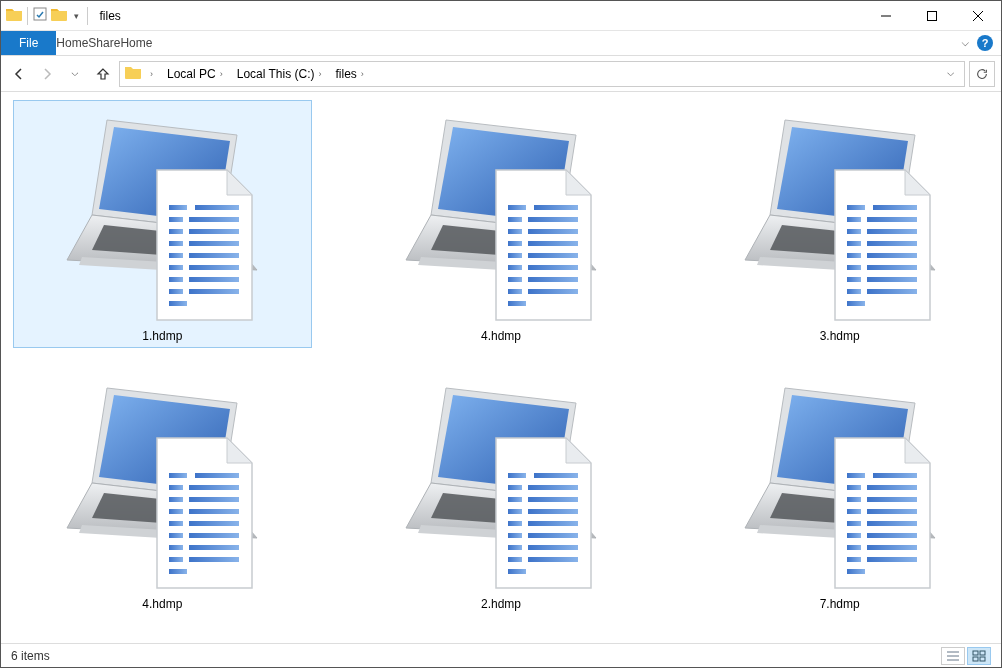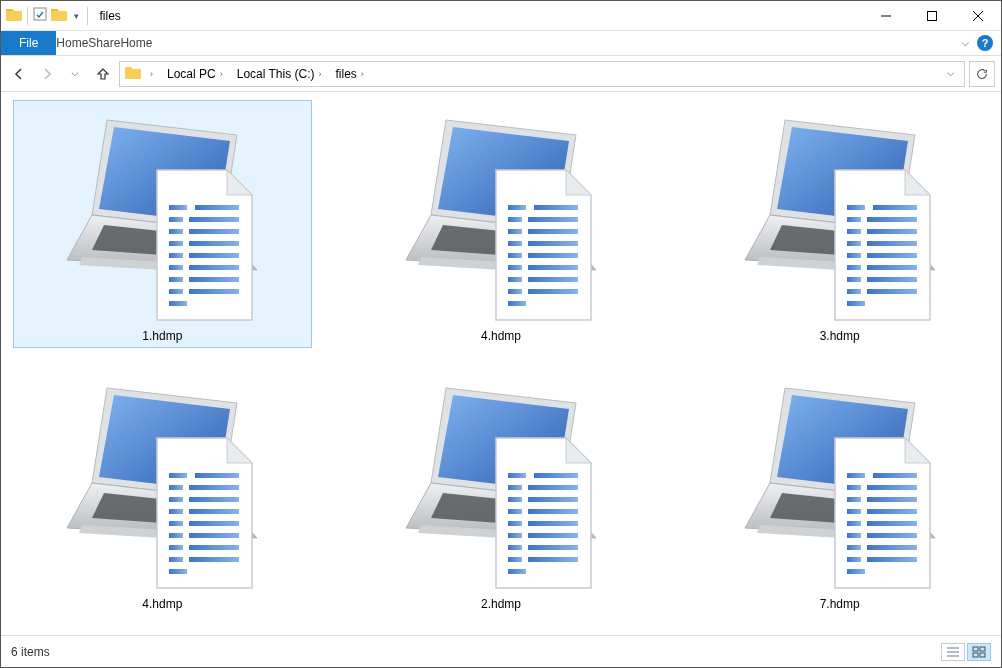--- a/index.html
+++ b/index.html
@@ -109,21 +109,21 @@
     border:1px solid transparent;
   }
   .file-item.selected {
     border:1px solid #99c9ef;
     background:#e5f3ff;
   }
   .file-label { font-size:12px; margin-top:4px;}
   .file-icon { width:220px;height:220px; position:relative;}
   
   .statusbar {
-    height:32px;
+    height:24px;
     border-top:1px solid #ddd;
     display:flex;
     align-items:center;
     padding:4px 10px;
     font-size:12px;
     color:#333;
   }
   .view-toggles { margin-left:auto; display:flex;gap:2px;}
   .view-toggle { width:24px;height:18px;border:1px solid #ccc; display:flex;align-items:center;justify-content:center;}
   .view-toggle.active{ background:#cde6f7; border-color:#99c9ef;}

